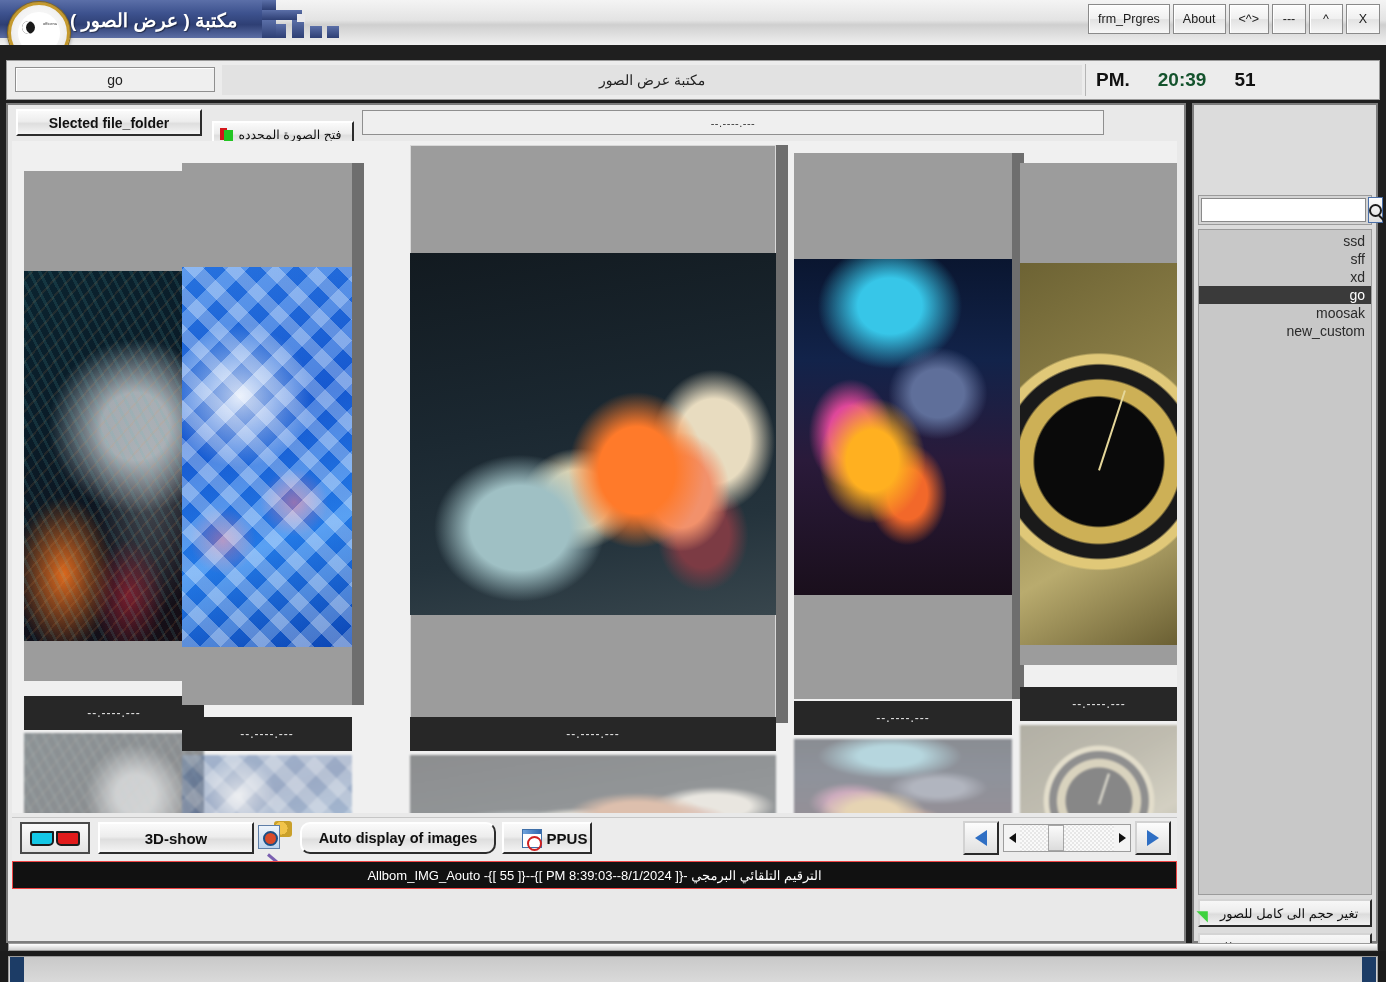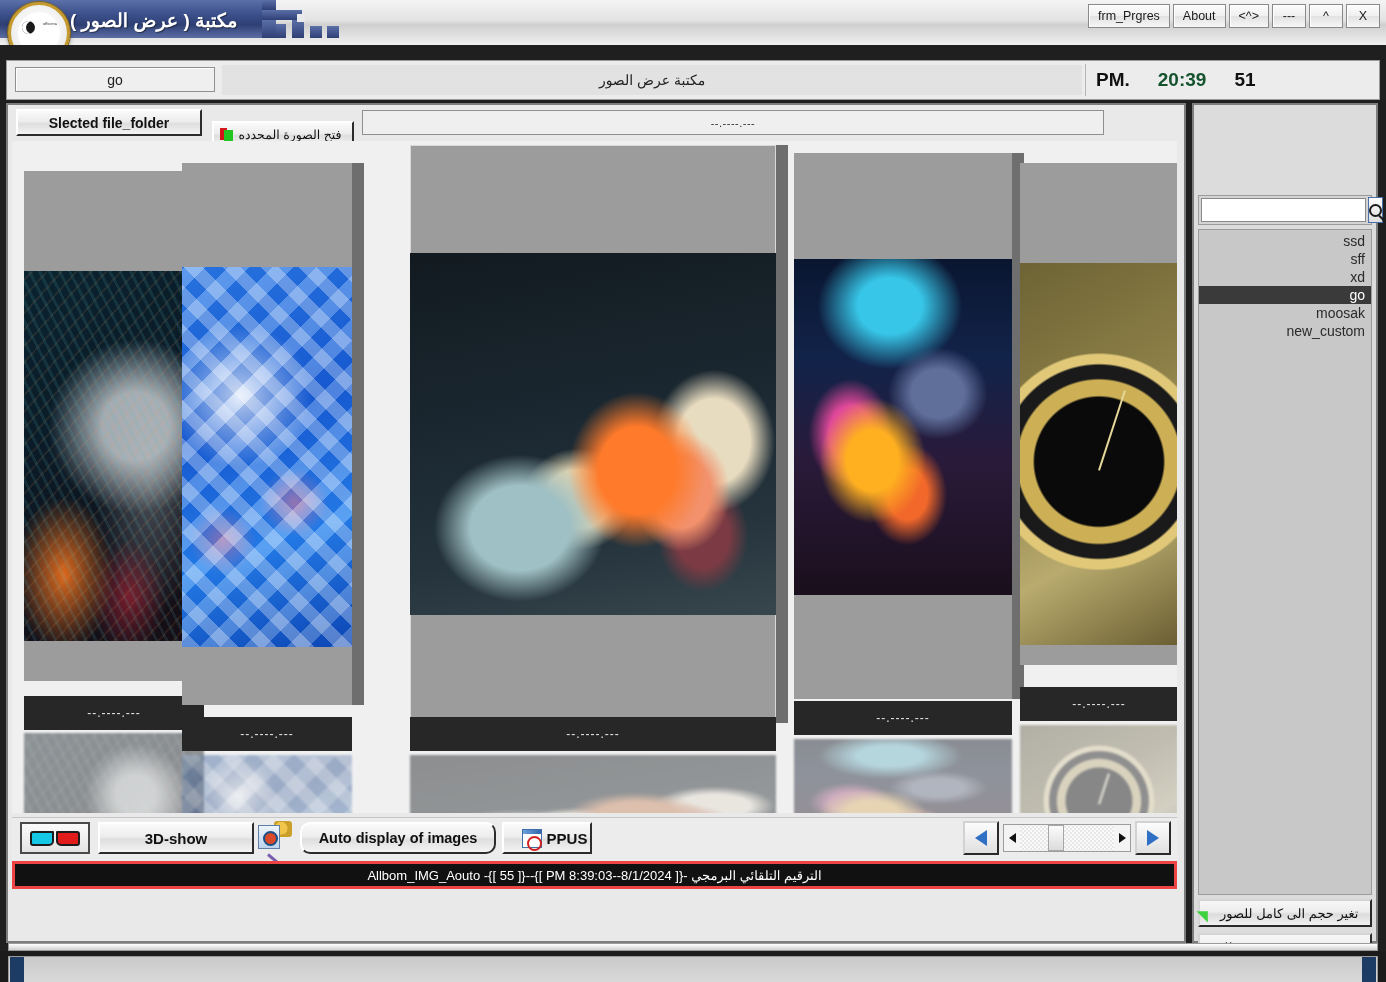--- a/index.html
+++ b/index.html
@@ -62,21 +62,21 @@
     box-shadow: 4px 0 0 0 #ffffff inset;
   }
   .tb-logo-txt {
     position:absolute; right:3px; top:9px; width: 24px;
     font-size: 4px; line-height: 5px; color:#333; text-align: right; direction: rtl;
     overflow: hidden;
   }
 
   .tb-buttons { position: absolute; right: 6px; top: 4px; display: flex; gap: 3px; }
   .tb-btn {
-    height: 24px; min-width: 34px; padding: 0 9px;
+    height: 30px; min-width: 34px; padding: 0 9px;
     background: linear-gradient(to bottom,#fdfdfd 0%,#f0f0f0 48%,#e2e2e2 52%,#f6f6f6 100%);
     border: 1px solid #8a8a8a;
     font-size: 12.5px; color: #1a1a1a;
     display: flex; align-items: center; justify-content: center;
     box-shadow: inset 1px 1px 0 #fff;
   }
 
   
   .winbody {
     position: absolute; left: 0; top: 45px; width: 1386px; height: 937px;
@@ -323,21 +323,21 @@
     background: repeating-conic-gradient(#e7e7e7 0% 25%, #fafafa 0% 50%) 0/4px 4px;
     position: relative;
   }
   .hscroll .thumb {
     position: absolute; left: 28px; top: 0; width: 16px; height: 26px;
     background: linear-gradient(to bottom,#fbfbfb,#dcdcdc);
     border: 1px solid #a6a6a6;
   }
   .statusouter {
     position:absolute; left: 4px; top: 756px; width: 1165px; height: 28px;
-    border: 3px solid #ef4444; background:#111;
+    border: 1px solid #ef4444; background:#111;
     display:flex; align-items:center; justify-content:center;
   }
   .statusouter span { font-size: 13px; color:#fff; direction: rtl; }
 
   
   .sidebar {
     position: absolute; left: 1192px; top: 58px; width: 186px; height: 840px;
     background: #dcdcdc; border: 2px solid #7d7d7d;
   }
   .sb-logo {

